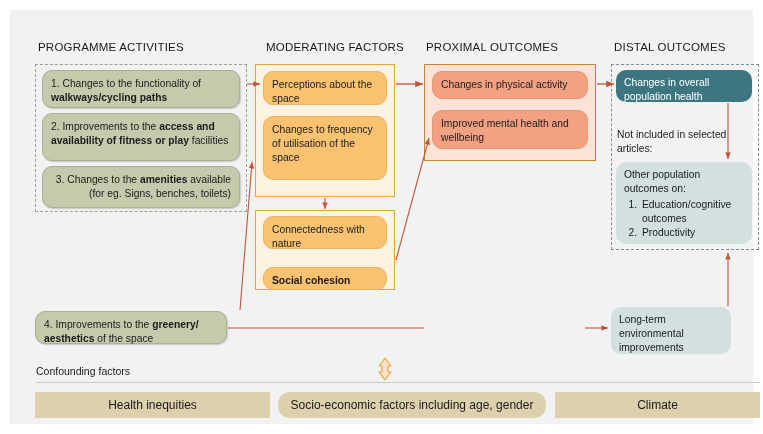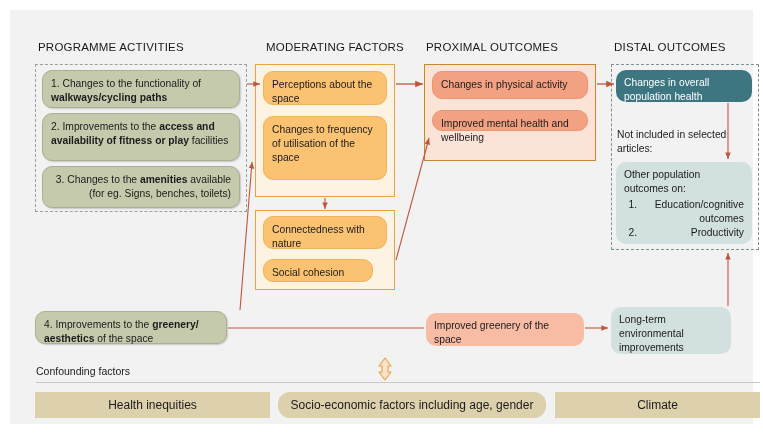--- a/index.html
+++ b/index.html
@@ -91,21 +91,21 @@
   }
   .confound-label{
     font-size:10.5px;
     color:#1b1b1b;
   }
   .rule{
     background:#c9c9c9;
     height:1px;
   }
   svg.overlay{position:absolute;left:0;top:0;width:763px;height:434px;pointer-events:none;}
-  ol.inner{margin:2px 0 8px 0;padding-left:16px;text-align:right;}
+  ol.inner{margin:2px 0 8px 0;padding-left:16px;}
   ol.inner li{margin:0;padding-left:2px;}
 </style>
 </head>
 <body>
 
 <div id="canvas">
 
   <div class="abs col-head" style="left:28px;top:31px;">PROGRAMME ACTIVITIES</div>
   <div class="abs col-head" style="left:416px;top:31px;">PROXIMAL OUTCOMES</div>
   <div class="abs col-head" style="left:256px;top:31px;">MODERATING FACTORS</div>
@@ -142,37 +142,34 @@
   <div class="abs box amber-box" style="left:253px;top:106px;width:124px;height:64px;">
     <span>Changes to frequency of utilisation of the space</span>
   </div>
 
   <div class="abs orange-group" style="left:245px;top:200px;width:140px;height:80px;"></div>
 
   <div class="abs box amber-box" style="left:253px;top:206px;width:124px;height:33px;">
     <span>Connectedness with nature</span>
   </div>
 
-  <div class="abs box amber-box" style="left:253px;top:249px;width:110px;height:23px;">
+  <div class="abs box amber-box" style="left:253px;top:257px;width:124px;height:23px;font-weight:bold;">
     <span>Social cohesion</span>
   </div>
 
   <div class="abs salmon-group" style="left:414px;top:54px;width:172px;height:97px;"></div>
 
   <div class="abs box salmon-box" style="left:422px;top:61px;width:156px;height:28px;">
     <span>Changes in physical activity</span>
   </div>
 
-  <div class="abs box salmon-box" style="left:422px;top:100px;width:156px;height:21px;">
+  <div class="abs box salmon-box" style="left:422px;top:100px;width:156px;height:39px;">
     <span>Improved mental health and wellbeing</span>
   </div>
 
-  <div class="abs box peach-box" style="left:416px;top:303px;width:158px;height:33px;">
-    <span>Improved greenery of the space</span>
-  </div>
 
   <div class="abs dashed-group teal" style="left:601px;top:54px;width:148px;height:186px;"></div>
 
   <div class="abs box teal-box" style="left:606px;top:60px;width:136px;height:32px;">
     <span>Changes in overall population health</span>
   </div>
 
   <div class="abs plain-label" style="left:607px;top:118px;width:130px;">Not included in selected articles:</div>
 
   <div class="abs box bluegrey-box" style="left:606px;top:152px;width:136px;height:82px;">

